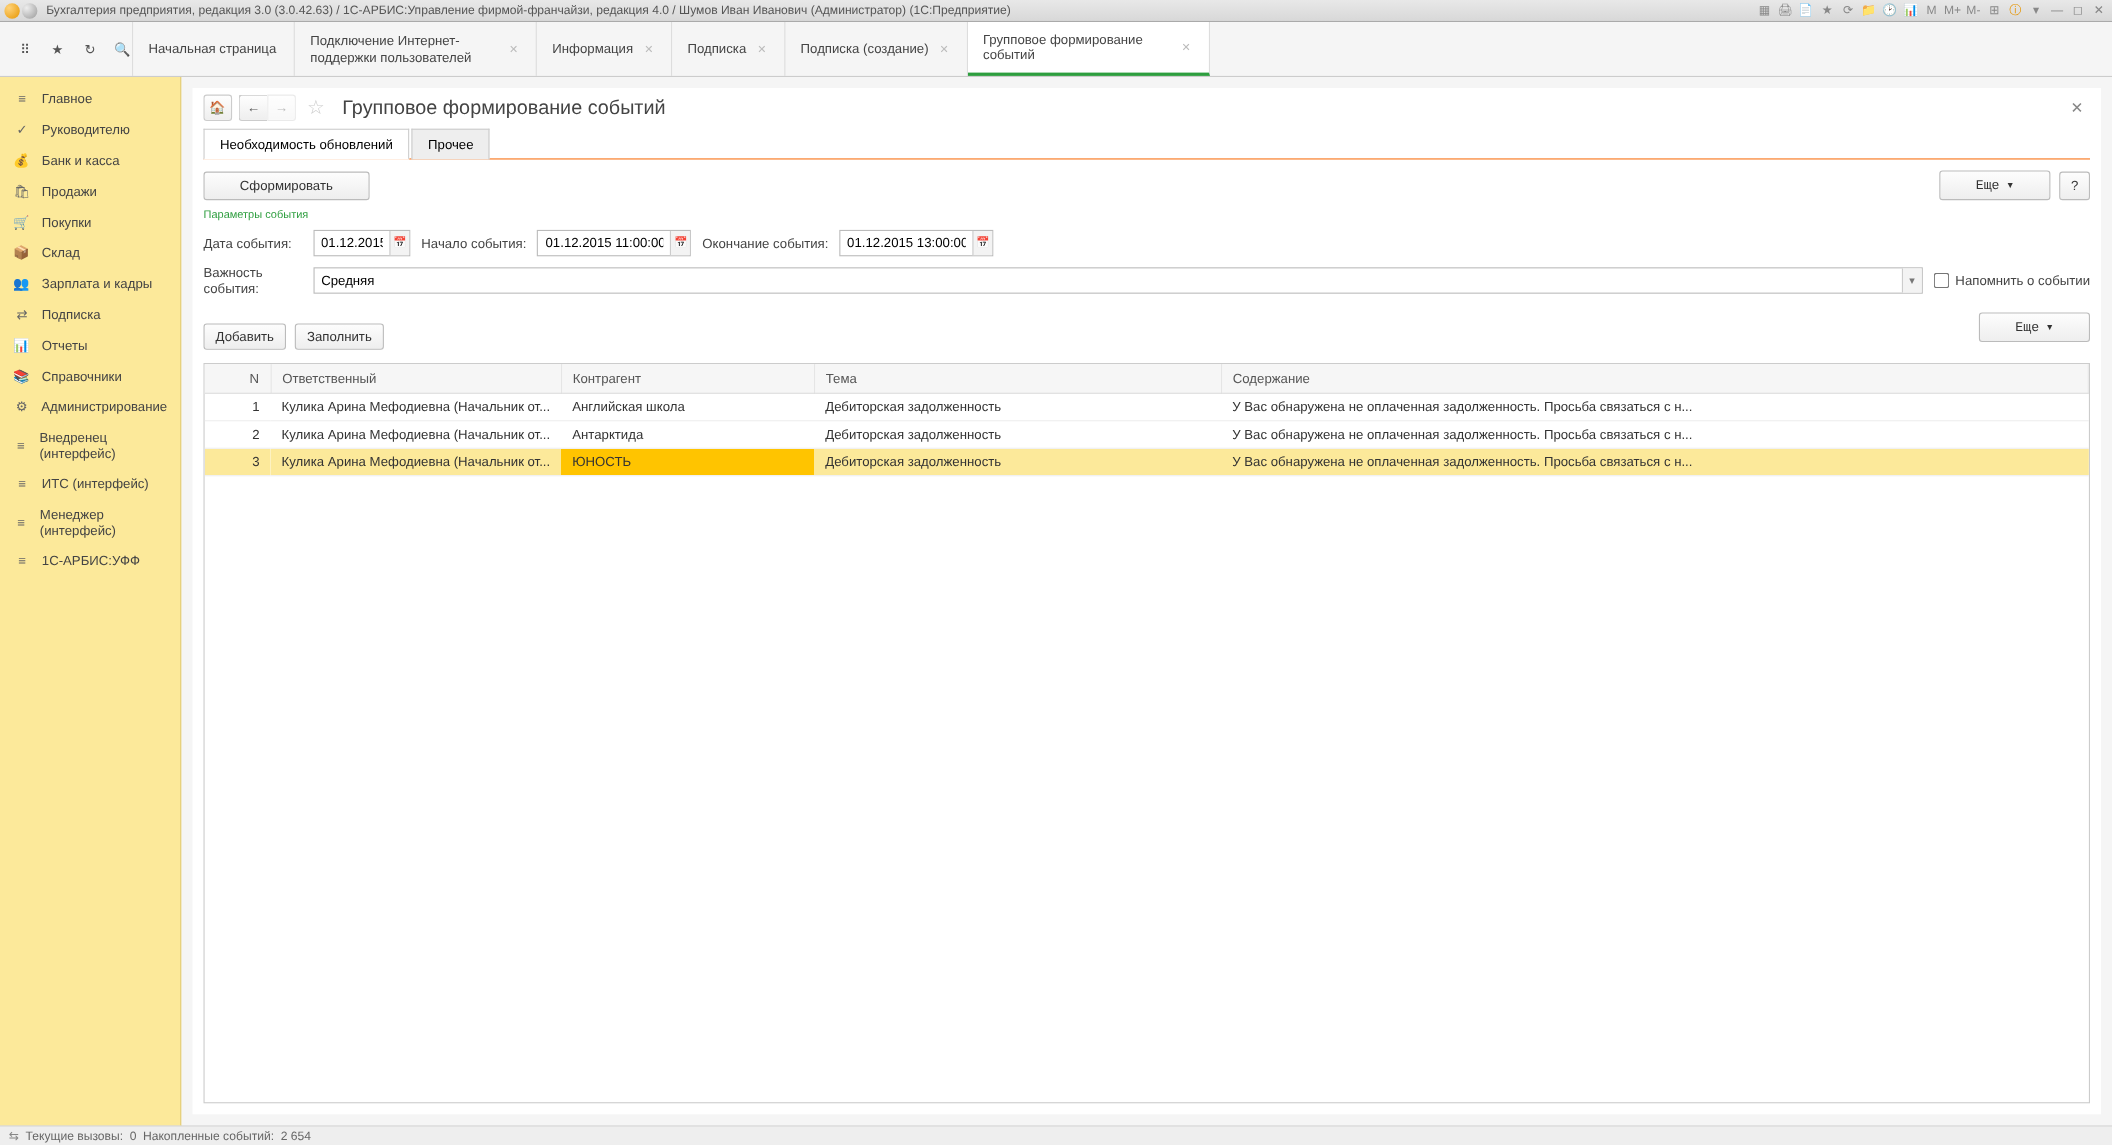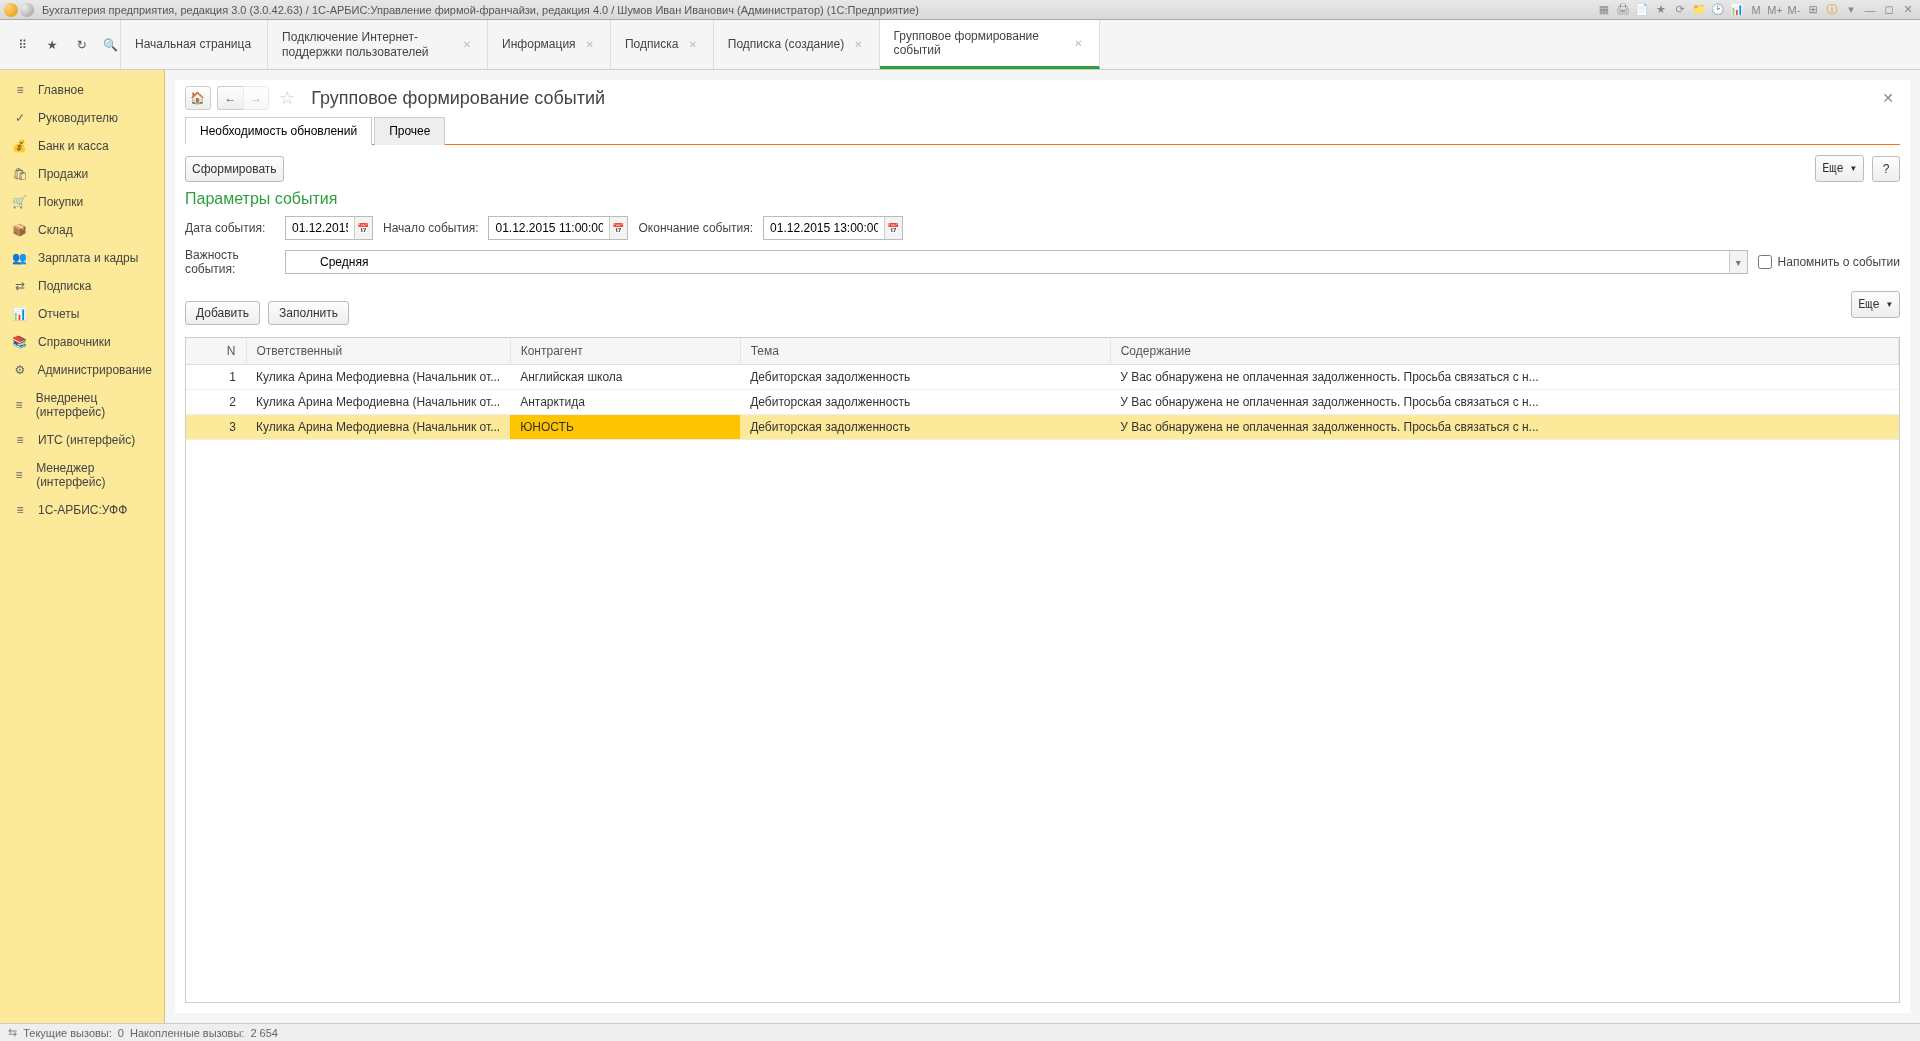--- a/index.html
+++ b/index.html
@@ -50,33 +50,33 @@
 .page-close { margin-left: auto; color: #888; font-size: 14px; cursor: pointer; padding: 0 6px; }
 
 
 .form-tabs { display: flex; border-bottom: 1px solid #f97316; margin: 0 10px; }
 .form-tab { padding: 6px 14px; border: 1px solid #ccc; border-bottom: none; background: #eee; margin-right: 2px; cursor: pointer; position: relative; top: 1px; font-size: 12px; }
 .form-tab.active { background: #fff; border-bottom: 1px solid #fff; }
 
 
 .form-body { padding: 10px; flex: 1; display: flex; flex-direction: column; overflow: hidden; }
 .button-row { display: flex; gap: 8px; align-items: center; margin-bottom: 8px; }
-.btn { border: 1px solid #bbb; background: linear-gradient(#fdfdfd,#eee); padding: 5px 6px; border-radius: 3px; cursor: pointer; font-size: 12px; color: #333; }
+.btn { border: 1px solid #bbb; background: linear-gradient(#fdfdfd,#eee); padding: 5px 32px; border-radius: 3px; cursor: pointer; font-size: 12px; color: #333; }
 .btn-small { padding: 4px 10px; margin-top: 17px; }
 .btn-more { display: flex; align-items: center; gap: 6px; font-family: Liberation Mono, monospace; }
 .btn-help { width: 28px; padding: 5px 0; text-align: center; }
 
-.section-title { color: #2e9e3f; font-size: 16px; margin-bottom: 8px; }
+.section-title { color: #2e9e3f; font-size: 10px; margin-bottom: 8px; }
 
 .field-row { display: flex; align-items: center; gap: 10px; margin-bottom: 8px; }
 .field-label { color: #444; font-size: 12px; }
 .input-wrap { display: flex; align-items: center; border: 1px solid #bbb; background: #fff; }
 .input-wrap input { border: none; padding: 4px 6px; font-size: 12px; outline: none; background: transparent; }
 .input-btn { width: 18px; height: 22px; border-left: 1px solid #ccc; background: #f3f3f3; display: inline-flex; align-items: center; justify-content: center; color: #777; font-size: 10px; cursor: pointer; }
-.wide-input { flex: 1; padding-left: 28px; }
+.wide-input { flex: 1; }
 .wide-input input { width: 100%; }
 .checkbox-wrap { display: flex; align-items: center; gap: 6px; }
 .checkbox-wrap input[type=checkbox] { width: 14px; height: 14px; }
 
 
 .table-wrap { flex: 1; border: 1px solid #ccc; overflow: auto; margin-top: 4px; }
 table { width: 100%; border-collapse: collapse; font-size: 12px; }
 th { background: #f6f6f6; text-align: left; padding: 6px 10px; border-bottom: 1px solid #ddd; border-right: 1px solid #e5e5e5; color: #555; font-weight: normal; }
 td { padding: 5px 10px; border-bottom: 1px solid #eee; color: #333; white-space: nowrap; overflow: hidden; text-overflow: ellipsis; }
 .col-n { width: 60px; text-align: right; }
@@ -329,15 +329,15 @@
         </div>
       </div>
     </div>
   </div>
 </div>
 
 <div class="statusbar">
   <span class="status-icon">⇆</span>
   <span>Текущие вызовы:</span>
   <span>0</span>
-  <span>Накопленные вызовы:</span>
+  <span>Накопленные событий:</span>
   <span>2 654</span>
 </div>
 
 </body></html>

